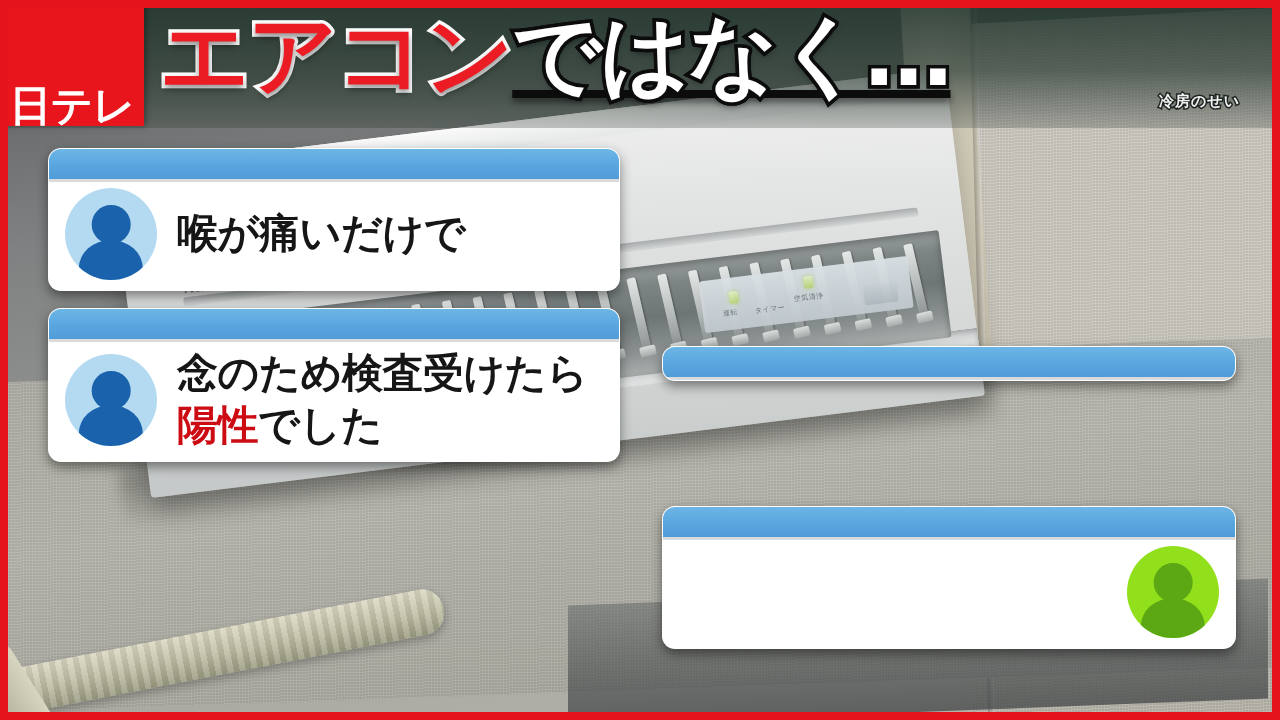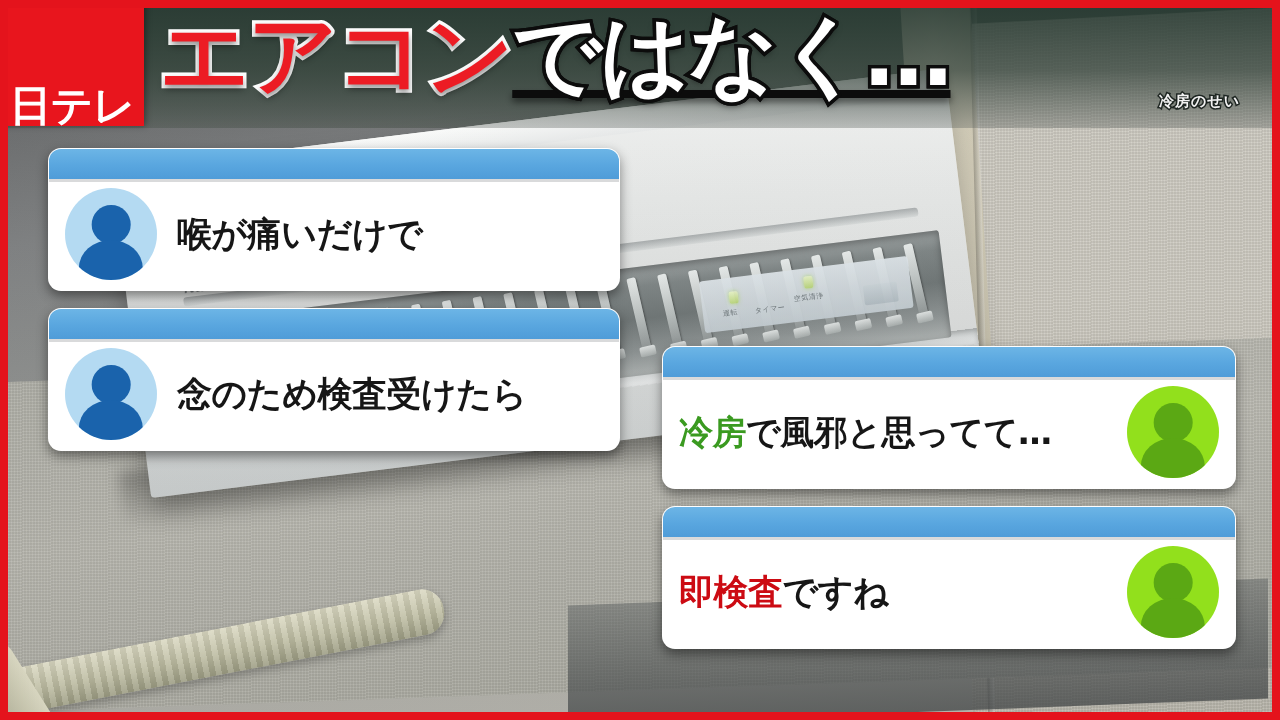--- a/index.html
+++ b/index.html
@@ -231,21 +231,21 @@
   }
   .avatar .torso{
     position:absolute;left:50%;top:56%;width:70%;height:62%;
     border-radius:50% 50% 42% 42%;transform:translateX(-50%);
   }
   .avatar.blue .head,.avatar.blue .torso{background:#1a63ac;}
   .avatar.green .head,.avatar.green .torso{background:#5ba814;}
   .lines{
     flex:1 1 auto;
     font-family:"DejaVu Sans","Liberation Sans",sans-serif;
-    font-size:35px;font-weight:bold;color:#161616;
+    font-size:41px;font-weight:bold;color:#161616;
     line-height:1.26;letter-spacing:-.5px;
   }
   .lines.left-pad{padding-left:20px;}
   .lines.right-pad{padding-right:14px;}
   .lines.one-line{font-size:34px;}
   .hl-green{color:#3a9a20;}
   .hl-redtxt{color:#cc0b13;}
   
   #bubble-1{left:48px;top:148px;width:570px;}
   #bubble-2{left:48px;top:308px;width:570px;}
@@ -340,43 +340,34 @@
       </div>
       <div class="bubble" id="bubble-2">
         <div class="bubble-bar"></div>
         <div class="bubble-body">
           <div class="avatar blue">
             <div class="head"></div>
             <div class="torso"></div>
           </div>
           <div class="lines left-pad">
             <div><span>念のため検査受けたら</span></div>
+            <div><span class="hl-redtxt">陽性</span><span>でした</span></div>
           </div>
         </div>
       </div>
       <div class="bubble" id="bubble-3">
         <div class="bubble-bar"></div>
-        <div class="bubble-body rtl">
-          <div class="avatar green">
-            <div class="head"></div>
-            <div class="torso"></div>
-          </div>
-          <div class="lines right-pad one-line">
-            <div><span class="hl-green">冷房</span><span>で風邪と思ってて…</span></div>
-          </div>
-        </div>
       </div>
       <div class="bubble" id="bubble-4">
         <div class="bubble-bar"></div>
         <div class="bubble-body rtl">
           <div class="avatar green">
             <div class="head"></div>
             <div class="torso"></div>
           </div>
           <div class="lines right-pad">
-            <div><span class="hl-redtxt">即検査</span><span>ですね</span></div>
           </div>
         </div>
       </div>
     </div>
 
   <div class="frame"></div>
 </div>
 
 </body></html>

